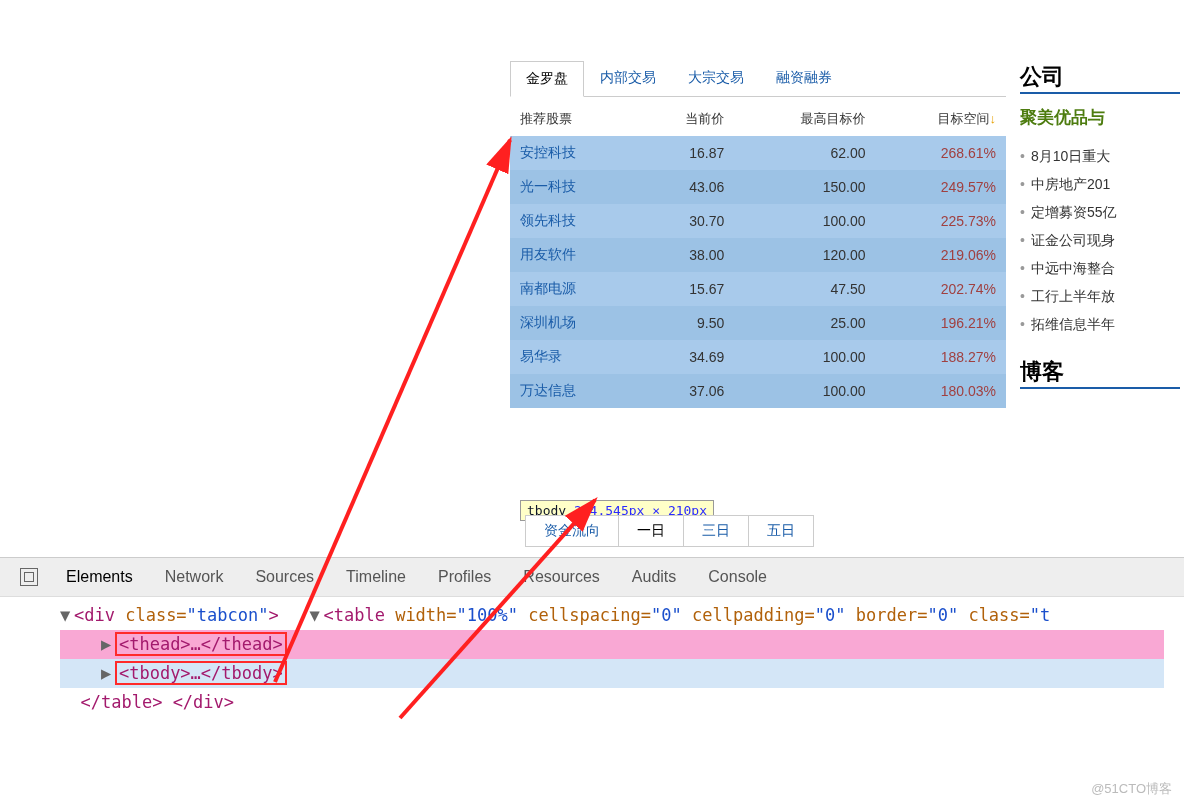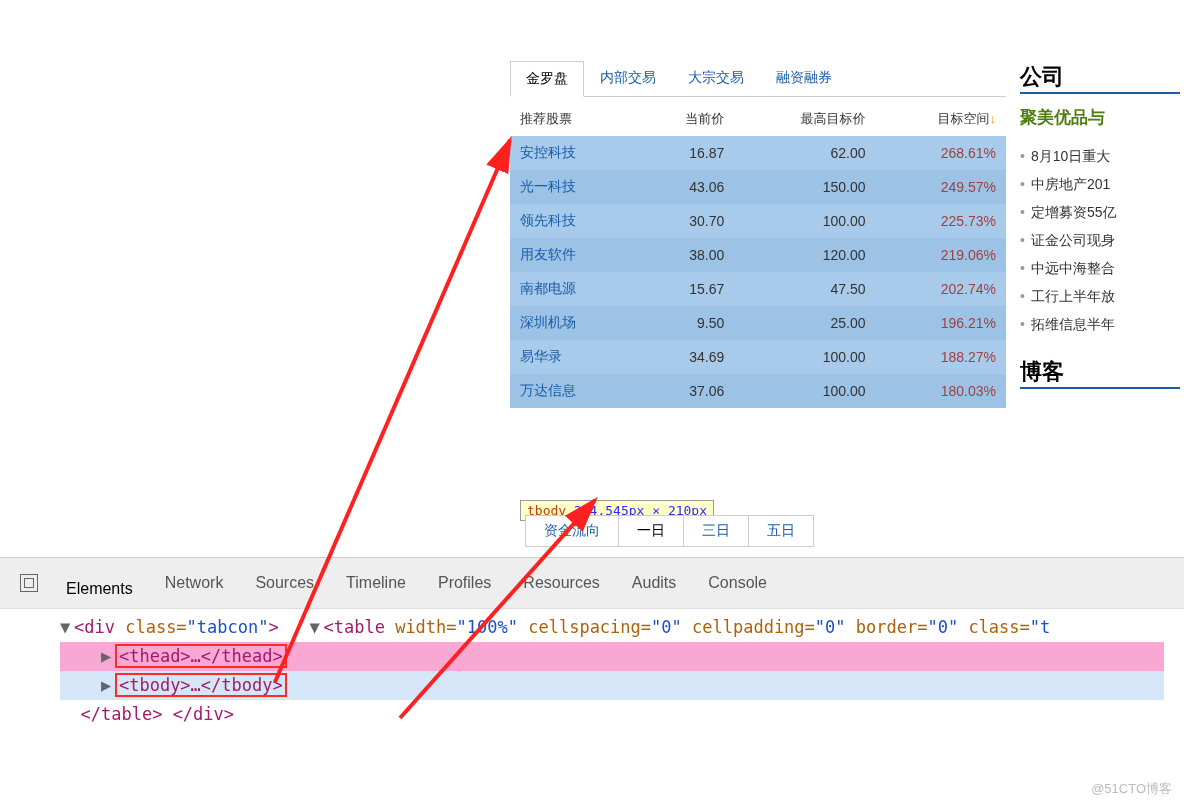--- a/index.html
+++ b/index.html
@@ -16,41 +16,41 @@
 table.data th { text-align: left; padding: 8px 10px; font-weight: normal; color: #333; font-size: 13px; }
 table.data th:nth-child(2), table.data th:nth-child(3) { text-align: right; }
 table.data th:nth-child(4) { text-align: right; }
 table.data tbody td { padding: 8px 10px; background: #9cc2e5; font-size: 14px; }
 table.data tbody tr:nth-child(odd) td { background: #a8caeb; }
 table.data tbody td:nth-child(1) { color: #1a5ca8; }
 table.data tbody td:nth-child(2), table.data tbody td:nth-child(3) { text-align: right; color: #333; }
 table.data tbody td:nth-child(4) { text-align: right; color: #a04040; }
 
 .tooltip-box { position: absolute; top: 500px; left: 520px; background: #ffffc8; border: 1px solid #999; padding: 2px 6px; font-family: monospace; font-size: 13px; }
-.tooltip-box .t1 { color: #c2410c; margin-top: 24px; }
+.tooltip-box .t1 { color: #0f172a; margin-top: 24px; }
 .tooltip-box .t2 { color: #2a2aff; }
 
 .bottom-tabs { position: absolute; top: 515px; left: 525px; display: flex; border: 1px solid #ccc; background: #fff; }
 .bottom-tab { padding: 6px 18px; border-right: 1px solid #ccc; color: #1a5ca8; text-align: right; }
 .bottom-tab:last-child { border-right: none; }
 .bottom-tab.sel { color: #000; }
 
 .sidebar { position: absolute; top: 62px; left: 1020px; width: 160px; }
 .sidebar h3 { font-size: 22px; font-weight: bold; color: #000; border-bottom: 2px solid #1a5ca8; margin-bottom: 10px; }
 .sidebar .headline { color: #4d7c0f; font-size: 17px; margin: 12px 0 14px; font-weight: bold; }
 .sidebar ul { list-style: none; }
 .sidebar li { padding: 5px 0; color: #333; font-size: 14px; white-space: nowrap; }
 .sidebar li::before { content: "•"; color: #999; margin-right: 6px; }
 
 .devtools { position: absolute; top: 557px; left: 0; right: 0; border-top: 1px solid #ccc; background: #f7f7f7; }
 .dt-tabs { display: flex; padding: 6px 20px; font-size: 16px; color: #555; border-bottom: 1px solid #ddd; background: #eee; align-items: center; }
 .dt-icon { width: 18px; height: 18px; border: 1px solid #666; margin-right: 12px; position: relative; }
 .dt-icon::after { content: ""; position: absolute; left: 3px; top: 3px; width: 8px; height: 8px; border: 1px solid #666; }
 .dt-tab { padding: 4px 16px; cursor: pointer; }
-.dt-tab.active { color: #000; margin-top: 12px; }
+.dt-tab.active { color: #000; }
 
 .code { font-family: Consolas, monospace; font-size: 17px; padding: 4px 20px 10px 60px; background: #fff; line-height: 1.7; }
 .code .line { white-space: pre; }
 .code .arrow { color: #666; display: inline-block; width: 14px; }
 .code .tag { color: #a31a6d; }
 .code .attr { color: #b1610a; }
 .code .val { color: #1a4fcc; }
 .code .sel-line { background: #f9a8d4; display: block; }
 .code .hover-line { background: #d4e6f7; display: block; }
 .red-box { border: 2px solid #ff2a2a; padding: 0 2px; }

